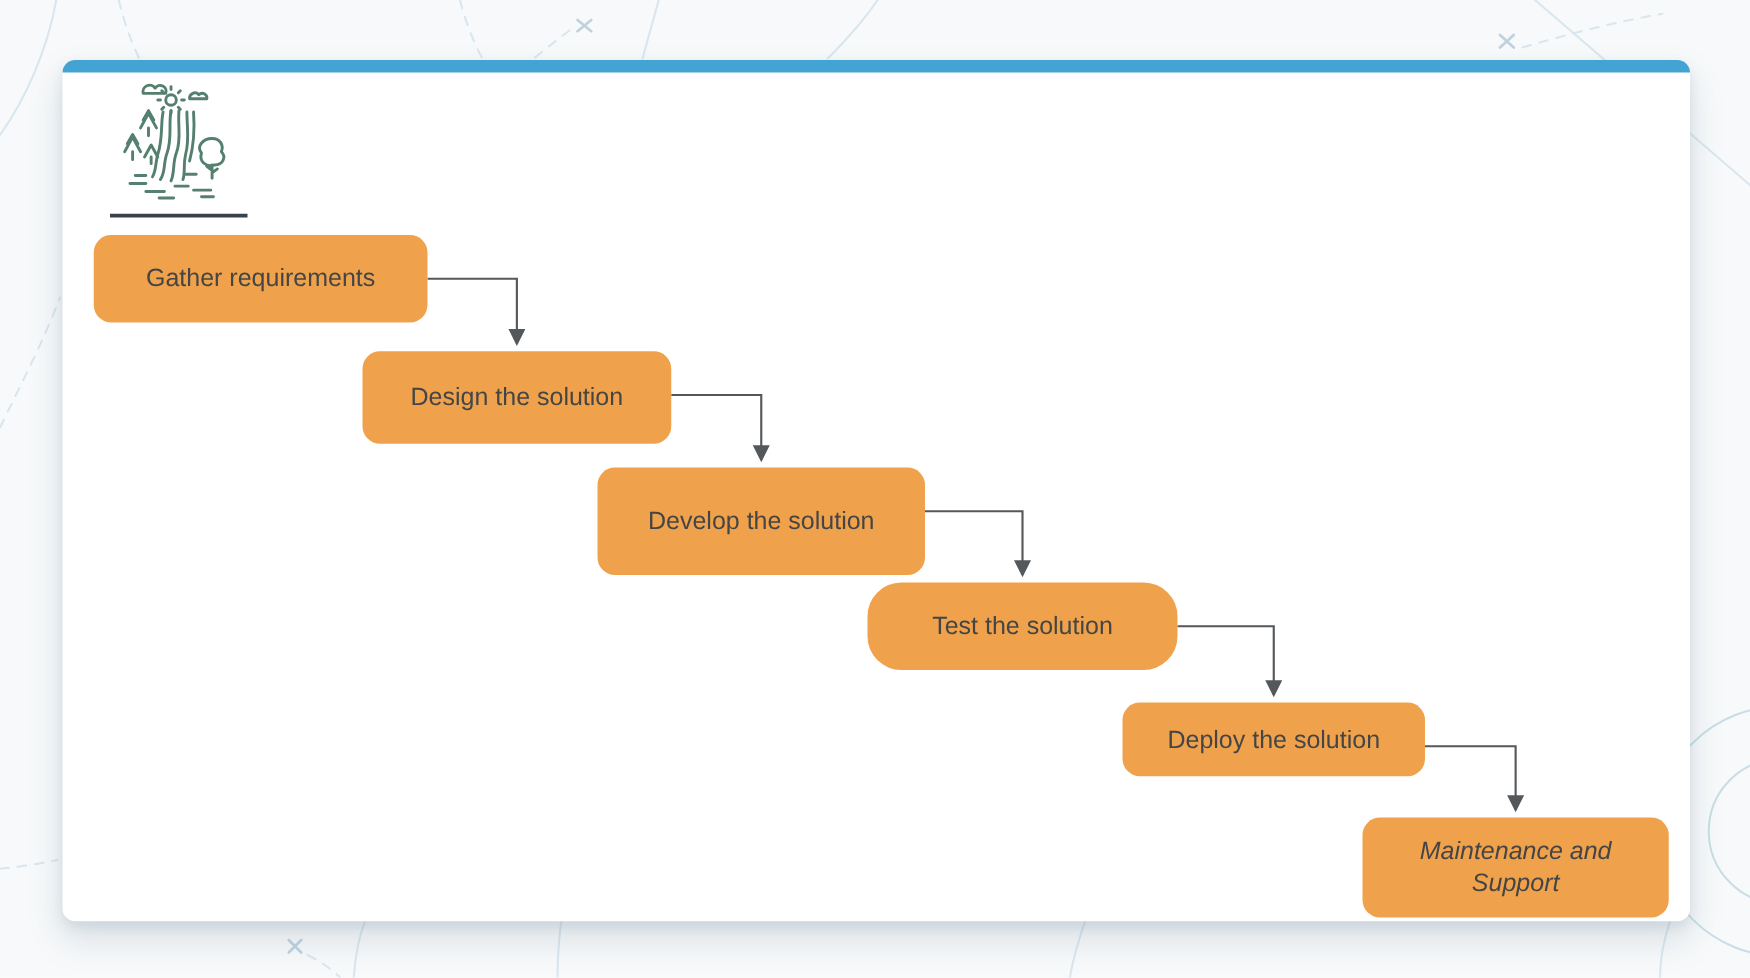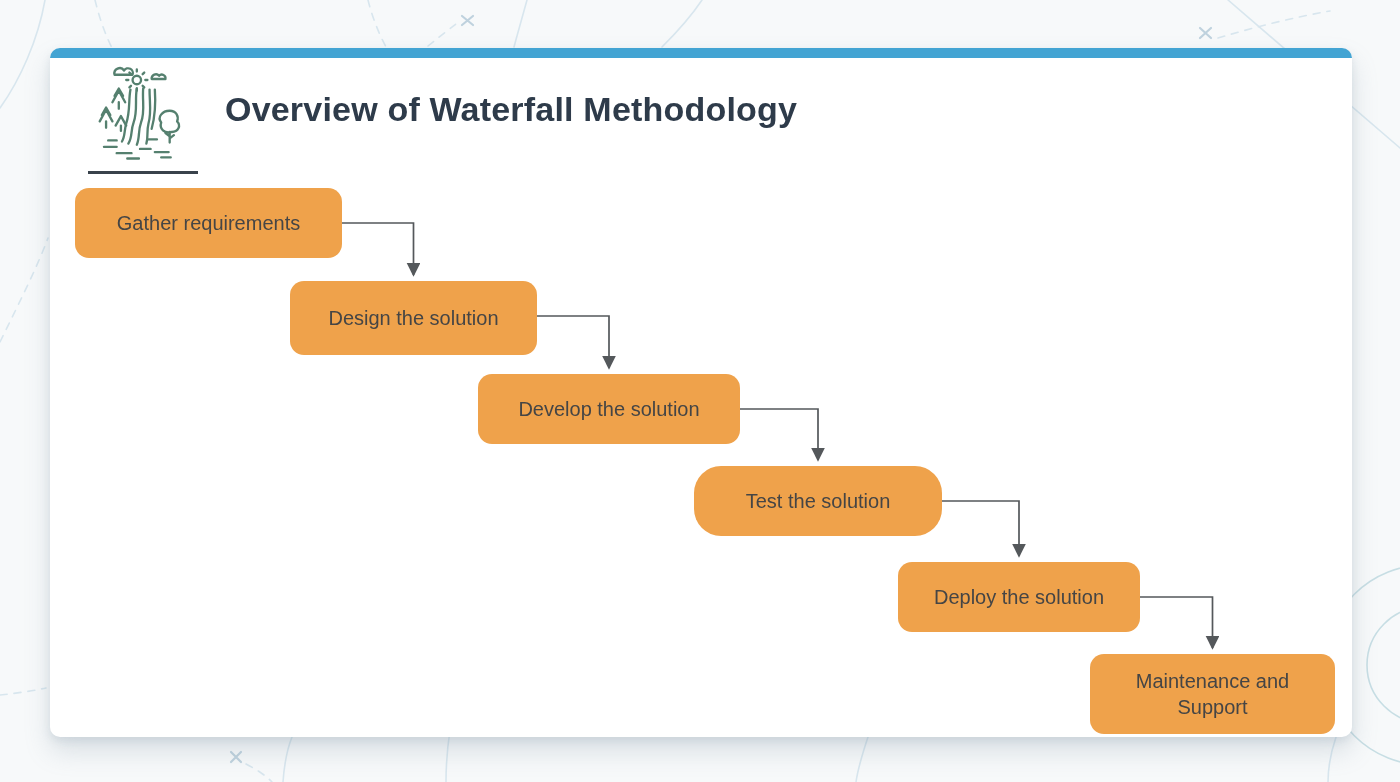--- a/index.html
+++ b/index.html
@@ -55,24 +55,24 @@
     border-radius: 14px;
     display: flex; align-items: center; justify-content: center;
     text-align: center;
     font-size: 20px; line-height: 1.3;
     color: var(--node-text, #454545);
     padding: 16px 16px;
     box-sizing: border-box;
   }
   .n1 { left: 25px;   top: 140px; width: 267px; height: 70px; }
   .n2 { left: 240px;  top: 233px; width: 247px; height: 74px; }
-  .n3 { left: 428px;  top: 326px; width: 262px; height: 70px; }
+  .n3 { left: 428px;  top: 326px; width: 262px; height: 86px; }
   .n4 { left: 644px;  top: 418px; width: 248px; height: 70px; border-radius: 27px; }
-  .n5 { left: 848px;  top: 514px; width: 242px; height: 70px; text-align: center; }
-  .n6 { left: 1040px; top: 606px; width: 245px; height: 80px; }
+  .n5 { left: 848px;  top: 514px; width: 242px; height: 59px; text-align: center; }
+  .n6 { left: 1040px; top: 606px; width: 245px; height: 80px; font-style: italic; }
 </style>
 </head>
 <body>
 
 <div class="stage">
 
   <svg class="bg-pattern" width="1400" height="782" viewBox="0 0 1400 782">
     <g fill="none" stroke="var(--pattern-line, #d8e6ee)" stroke-width="1.6" stroke-linecap="round">
       <path d="M45 0 C38 40 20 80 0 108"></path>
       <path d="M527 0 C522 18 518 32 514 47"></path>
@@ -125,21 +125,20 @@
       <path d="M47 25 C45 36 48 46 44 57 C41 65 43 71 39 77"></path>
       <path d="M53 25 C52 37 55 47 51 57 C48 65 50 71 47 78"></path>
       <path d="M59 26 C59 38 61 48 58 58 C56 66 58 71 56 77"></path>
       <path d="M64 26 C65 40 64 52 61 63"></path>
 
       <path d="M16 80 h12 M28 86 h14 M50 82 h10 M64 85 h13 M38 91 h11 M70 90 h9"></path>
       <path d="M20 74 h8 M58 73 h8"></path>
     </svg>
     <div class="icon-underline"></div>
 
-    <h1 class="slide-title">Overview of Waterfall Methodology</h1>
 
     <svg class="connectors" width="1302" height="689" viewBox="0 0 1302 689">
       <defs>
         <marker id="arrow" markerWidth="9" markerHeight="9" refX="7" refY="4" orient="auto">
           <path d="M0,0 L8,4 L0,8 z" fill="#54585b"></path>
         </marker>
       </defs>
       <g fill="none" stroke="var(--connector, #54585b)" stroke-width="1.7">
         <path d="M292 175 H363.5 V227" marker-end="url(#arrow)"></path>
         <path d="M487 268 H559 V320" marker-end="url(#arrow)"></path>

